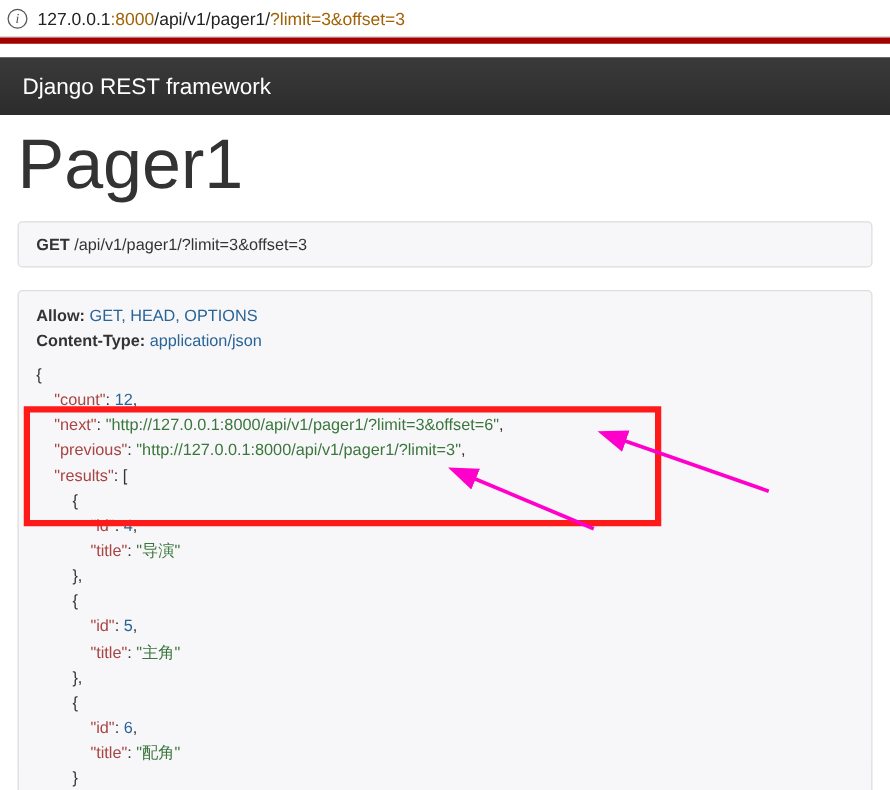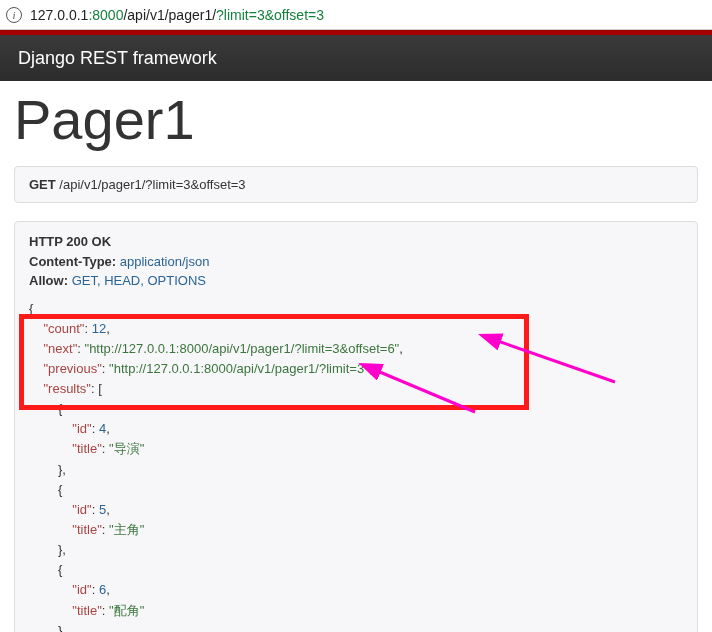--- a/index.html
+++ b/index.html
@@ -26,29 +26,30 @@
     border-radius: 50%;
     display: inline-flex;
     align-items: center;
     justify-content: center;
     margin-right: 8px;
     font-size: 11px;
     font-family: Georgia, serif;
     font-style: italic;
     color: #555;
   }
-  .url-port, .url-query { color: #15803d; }
+  .url-port, .url-query { color: #a16207; }
   .red-stripe { height: 5px; background: #a30000; }
   .navbar {
     background: #2c2c2c;
     background-image: linear-gradient(#3a3a3a,#2c2c2c);
     height: 46px;
     display: flex;
     align-items: center;
     padding: 0 18px;
+    margin-top: 11px;
   }
   .brand { color: #fff; font-size: 18px; font-weight: 400; }
   .content { padding: 0 14px 14px 14px; }
   h1 {
     font-size: 56px;
     font-weight: 500;
     margin: 6px 0 14px 0;
     color: #333;
   }
   .req-box, .resp-box {
@@ -106,23 +107,22 @@
 
 <div class="content">
   <h1>Pager1</h1>
 
   <div class="req-box">
     <span class="req-method">GET</span>
     <span>/api/v1/pager1/?limit=3&amp;offset=3</span>
   </div>
 
   <div class="resp-box">
-    <div><span class="hdr-label">HTTP 200 OK</span></div>
+    <div><span class="hdr-label">Allow:</span> <span class="hdr-value">GET, HEAD, OPTIONS</span></div>
     <div><span class="hdr-label">Content-Type:</span> <span class="hdr-value">application/json</span></div>
-    <div><span class="hdr-label">Allow:</span> <span class="hdr-value">GET, HEAD, OPTIONS</span></div>
 
 <div class="json"><span class="punct">{</span>
     <span class="key">"count"</span><span class="punct">: </span><span class="num">12</span><span class="punct">,</span>
     <span class="key">"next"</span><span class="punct">: </span><span class="str">"<span>http://127.0.0.1:8000/api/v1/pager1/?limit=3&amp;offset=6</span>"</span><span class="punct">,</span>
     <span class="key">"previous"</span><span class="punct">: </span><span class="str">"<span>http://127.0.0.1:8000/api/v1/pager1/?limit=3</span>"</span><span class="punct">,</span>
     <span class="key">"results"</span><span class="punct">: [</span>
         <span class="punct">{</span>
             <span class="key">"id"</span><span class="punct">: </span><span class="num">4</span><span class="punct">,</span>
             <span class="key">"title"</span><span class="punct">: </span><span class="str">"<span>导演</span>"</span>
         <span class="punct">},</span>

